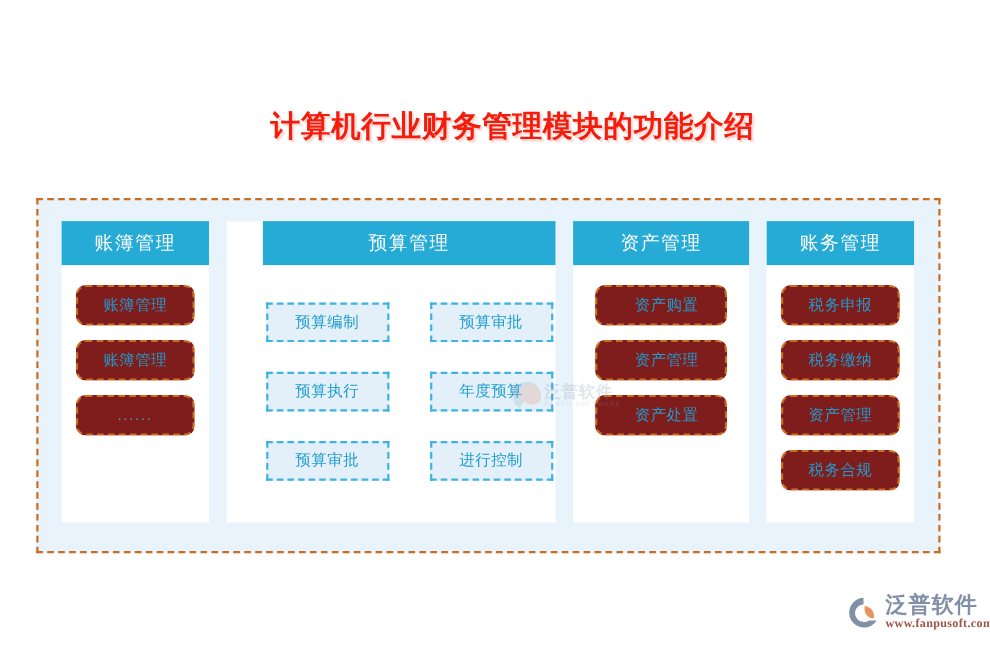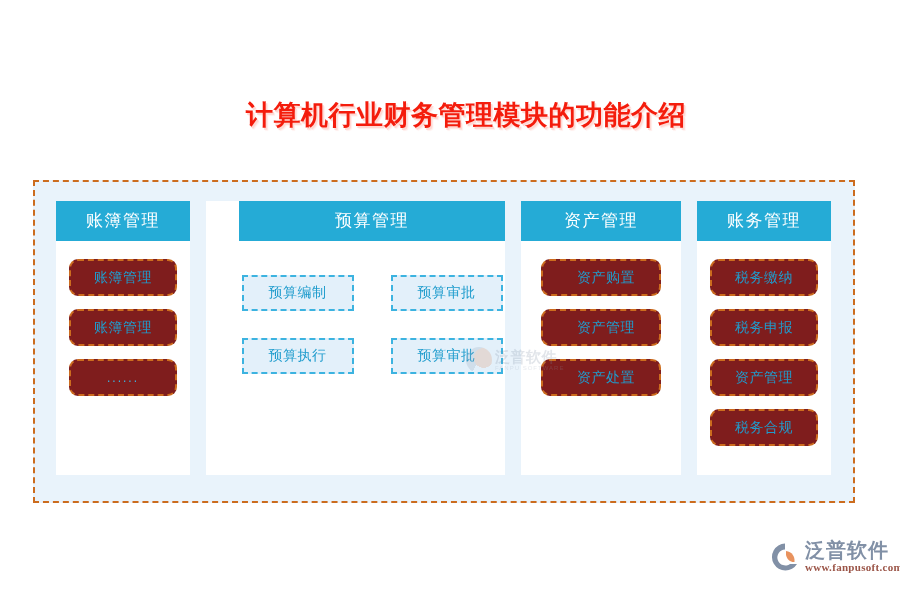--- a/index.html
+++ b/index.html
@@ -221,39 +221,41 @@
       </div>
     </div>
 
     <div class="column col-budget">
       <div class="col-header">预算管理</div>
       <div class="col-body">
         <div class="chip-grid">
           <div class="chip-blue">预算编制</div>
           <div class="chip-blue">预算审批</div>
           <div class="chip-blue">预算执行</div>
+          <div class="chip-blue">年度预算</div>
           <div class="chip-blue">预算审批</div>
+          <div class="chip-blue">进行控制</div>
         </div>
       </div>
     </div>
 
     <div class="column col-asset">
       <div class="col-header">资产管理</div>
       <div class="col-body">
         <div class="chip-orange wide">资产购置</div>
         <div class="chip-orange wide">资产管理</div>
         <div class="chip-orange wide">资产处置</div>
       </div>
     </div>
 
     <div class="column col-tax">
       <div class="col-header">账务管理</div>
       <div class="col-body">
+        <div class="chip-orange">税务申报</div>
         <div class="chip-orange">税务缴纳</div>
-        <div class="chip-orange">税务申报</div>
         <div class="chip-orange">资产管理</div>
         <div class="chip-orange">税务合规</div>
       </div>
     </div>
 
   </div>
 </div>
 
 <div class="watermark">
   <div class="wm-mark"></div>

